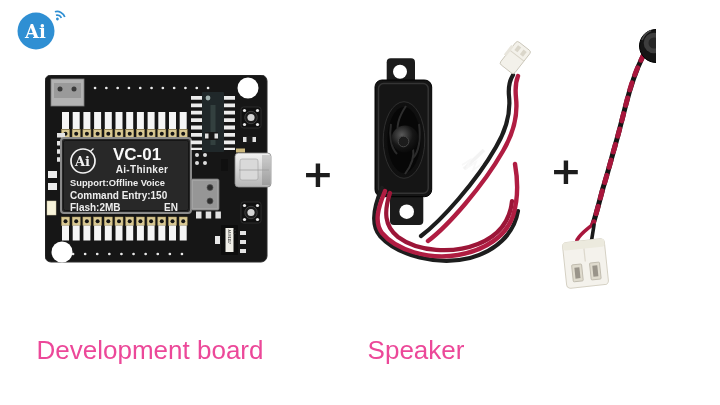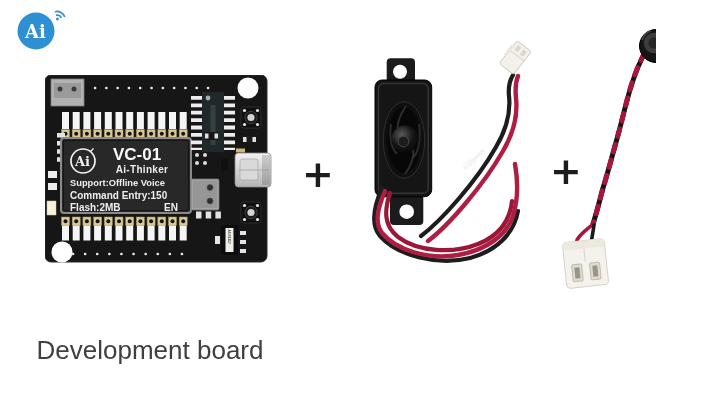--- a/index.html
+++ b/index.html
@@ -3,21 +3,21 @@
 <meta charset="utf-8">
 <style>
   html,body{margin:0;padding:0;background:#fff;}
   .canvas{
     position:relative;width:656px;height:405px;background:#ffffff;
     overflow:hidden;font-family:"Liberation Sans",sans-serif;
   }
   .abs{position:absolute;}
   .caption{
     position:absolute;top:335px;transform:translateX(-50%);
-    font-size:26px;font-weight:400;color:#404040;white-space:nowrap;
+    font-size:26px;font-weight:400;color:#ec4899;white-space:nowrap;
     letter-spacing:0px;
     text-align:center;
   }
   .plus{
     position:absolute;transform:translate(-50%,-50%);
     font-size:38px;font-weight:600;color:#1c1c1c;line-height:1;
     font-family:"DejaVu Sans",sans-serif;
   }
   svg text{font-family:"Liberation Sans",sans-serif;}
   .seriftext{font-family:"DejaVu Serif",serif;}
@@ -263,14 +263,15 @@
 
     <g>
       <circle cx="106" cy="24" r="16.5" fill="#151515" stroke="#000" stroke-width="1"></circle>
       <path d="M92,18 A16.5,16.5 0 0 1 101,8.5" stroke="#4a4a4a" stroke-width="1.6" fill="none"></path>
       <circle cx="104" cy="21" r="10.3" fill="#3d3d3d"></circle>
       <circle cx="104" cy="21" r="5.5" fill="#262626"></circle>
     </g>
   </svg>
 
   <div class="caption" style="left:150px;">Development board</div>
+  <div class="caption" style="left:416px;">Speaker</div>
 
 </div>
 
 </body></html>

